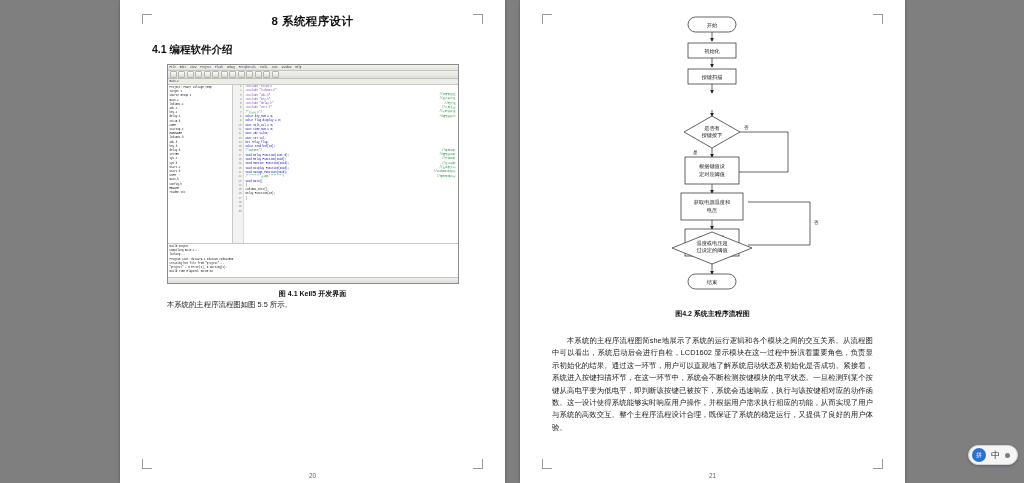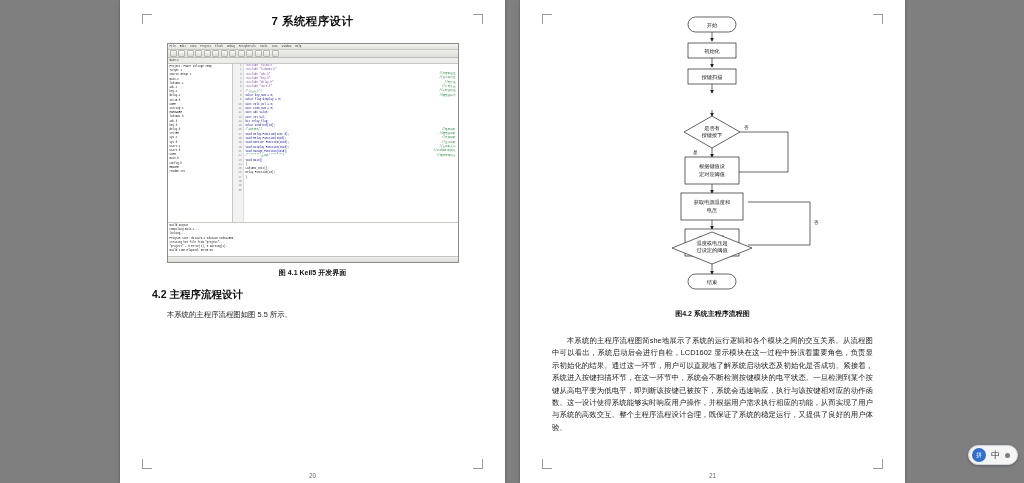--- a/index.html
+++ b/index.html
@@ -238,22 +238,23 @@
 
 <div id="root">
 
   <div class="page" id="page-left">
     <div class="crop-mark cm-tl" style="left:22px;top:14px;"></div>
     <div class="crop-mark cm-tr" style="right:22px;top:14px;"></div>
     <div class="crop-mark cm-bl" style="left:22px;bottom:14px;"></div>
     <div class="crop-mark cm-br" style="right:22px;bottom:14px;"></div>
 
     <div class="page-inner">
-      <div class="h1">7  系统程序设计</div>
-
+      <div class="h1">8  系统程序设计</div>
+
+      <div class="h2">4.1  编程软件介绍</div>
 
       <div class="ide">
         <div class="ide-menubar">
           <span>File</span>
           <span>Edit</span>
           <span>View</span>
           <span>Project</span>
           <span>Flash</span>
           <span>Debug</span>
           <span>Peripherals</span>
@@ -395,21 +396,20 @@
             <div>linking...</div>
             <div>Program Size: data=79.1 xdata=0 code=4580</div>
             <div>creating hex file from "project"...</div>
             <div>"project" - 0 Error(s), 0 Warning(s).</div>
             <div>Build Time Elapsed: 00:00:02</div>
           </div>
         <div class="ide-status"></div>
       </div>
       <div class="caption">图 4.1 Keil5 开发界面</div>
 
-      <div class="h2">4.2  主程序流程设计</div>
       <div class="para">本系统的主程序流程图如图 5.5 所示。</div>
     </div>
     <div class="page-num">20</div>
   </div>
 
   <div class="page" id="page-right">
     <div class="crop-mark cm-tl" style="left:22px;top:14px;"></div>
     <div class="crop-mark cm-tr" style="right:22px;top:14px;"></div>
     <div class="crop-mark cm-bl" style="left:22px;bottom:14px;"></div>
     <div class="crop-mark cm-br" style="right:22px;bottom:14px;"></div>

